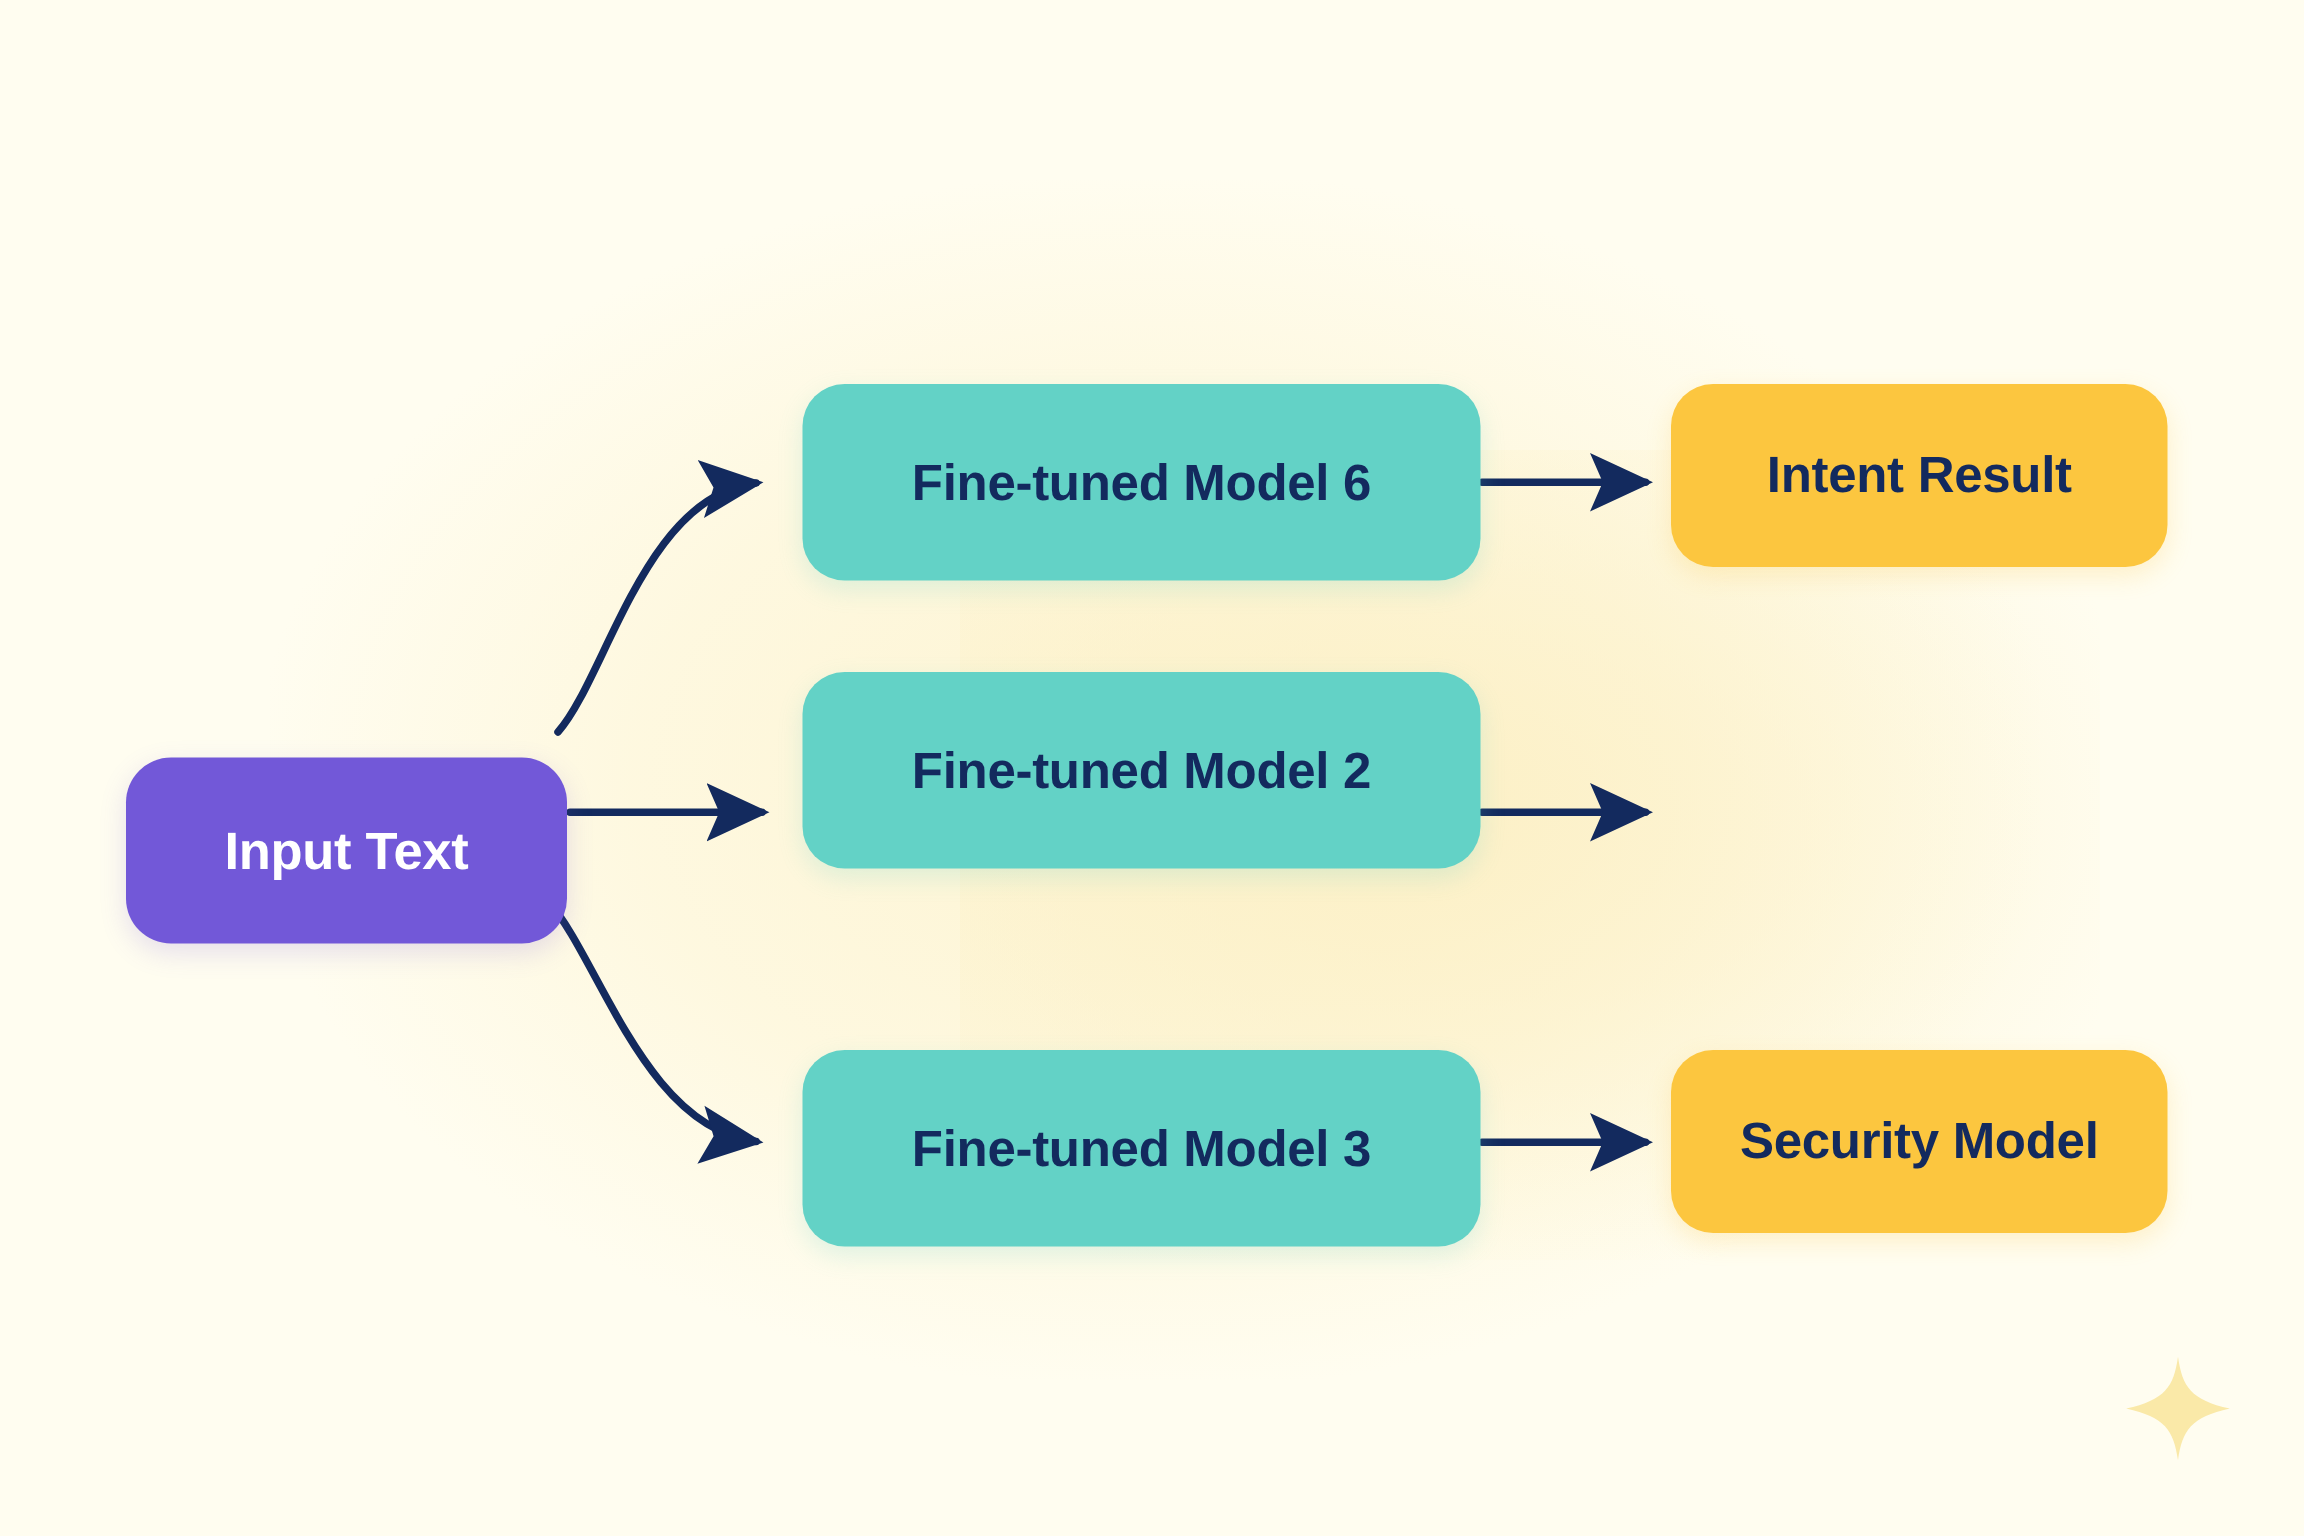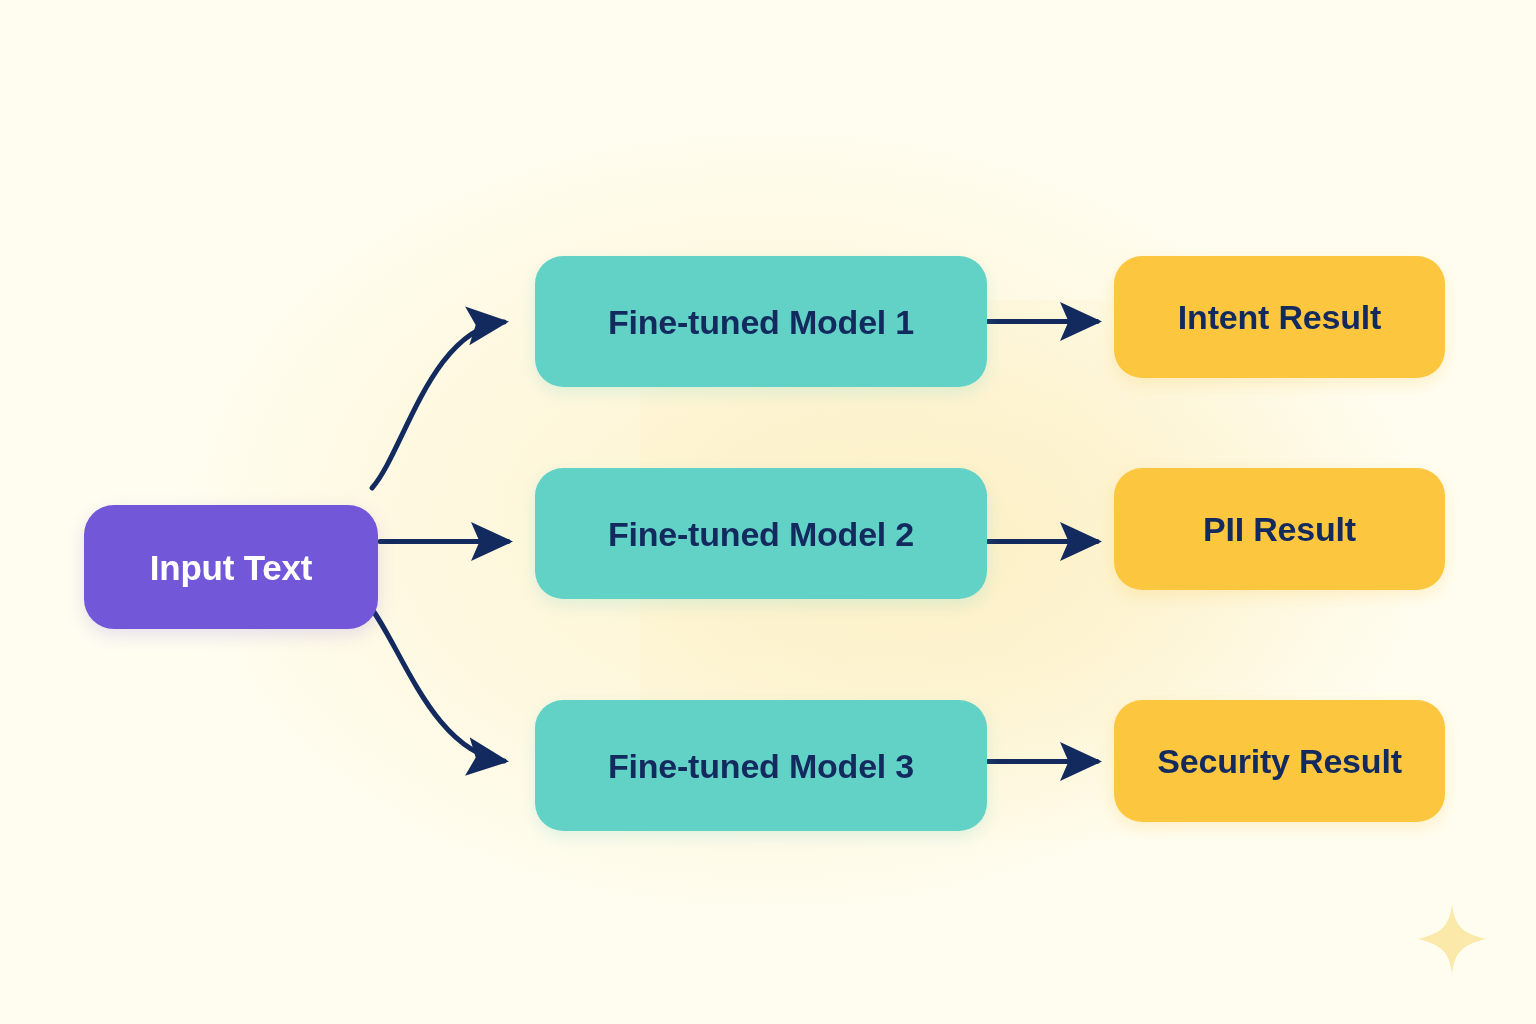--- a/index.html
+++ b/index.html
@@ -80,21 +80,21 @@
     left: 1114px;
     width: 331px; height: 122px;
     background: #fcc63f;
     box-shadow: 0 6px 16px rgba(252,198,63,0.22);
   }
   .node-result .node-label {
     color: #132a5e;
     font-size: 34px;
   }
   .row-1 { top: 256px; }
-  .row-2 { top: 468px; }
+  .row-2 { top: 448px; }
   .row-3 { top: 700px; }
 
   #sparkle-icon {
     position: absolute;
     left: 1416px;
     top: 900px;
     width: 72px;
     height: 78px;
   }
 </style>
@@ -124,36 +124,33 @@
     <path d="M 988 541.5 L 1097 541.5" fill="none" stroke="#132a5e" stroke-width="5" stroke-linecap="round" marker-end="url(#arrowhead)"></path>
 
     <path d="M 988 761.5 L 1097 761.5" fill="none" stroke="#132a5e" stroke-width="5" stroke-linecap="round" marker-end="url(#arrowhead)"></path>
   </svg>
 
   <div class="node node-input">
     <span class="node-label">Input Text</span>
   </div>
 
   <div class="node node-model row-1">
-    <span class="node-label">Fine-tuned Model 1</span>
+    <span class="node-label">Fine-tuned Model 6</span>
   </div>
   <div class="node node-model row-2">
     <span class="node-label">Fine-tuned Model 2</span>
   </div>
   <div class="node node-model row-3">
     <span class="node-label">Fine-tuned Model 3</span>
   </div>
 
   <div class="node node-result row-1">
     <span class="node-label">Intent Result</span>
   </div>
-  <div class="node node-result row-2">
-    <span class="node-label">PII Result</span>
-  </div>
   <div class="node node-result row-3">
-    <span class="node-label">Security Result</span>
+    <span class="node-label">Security Model</span>
   </div>
 
   <svg id="sparkle-icon" viewBox="0 0 100 100" xmlns="http://www.w3.org/2000/svg">
     <path d="M50 2 C54 30 62 42 98 50 C62 58 54 70 50 98 C46 70 38 58 2 50 C38 42 46 30 50 2 Z" fill="#fae9a8"></path>
   </svg>
 
 </div>
 
 </body></html>

